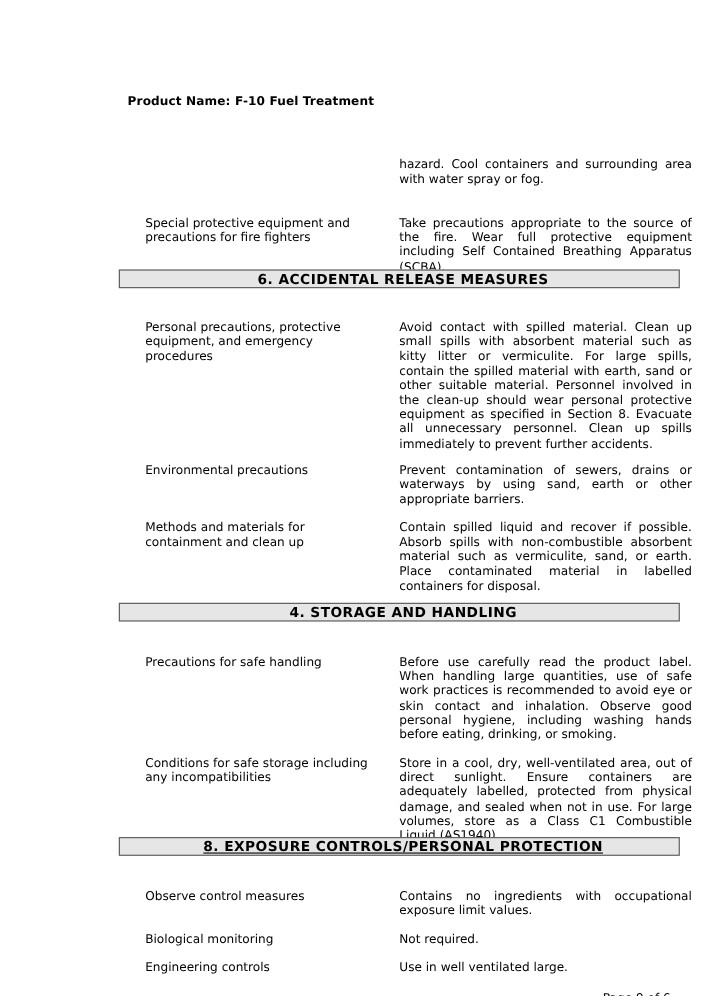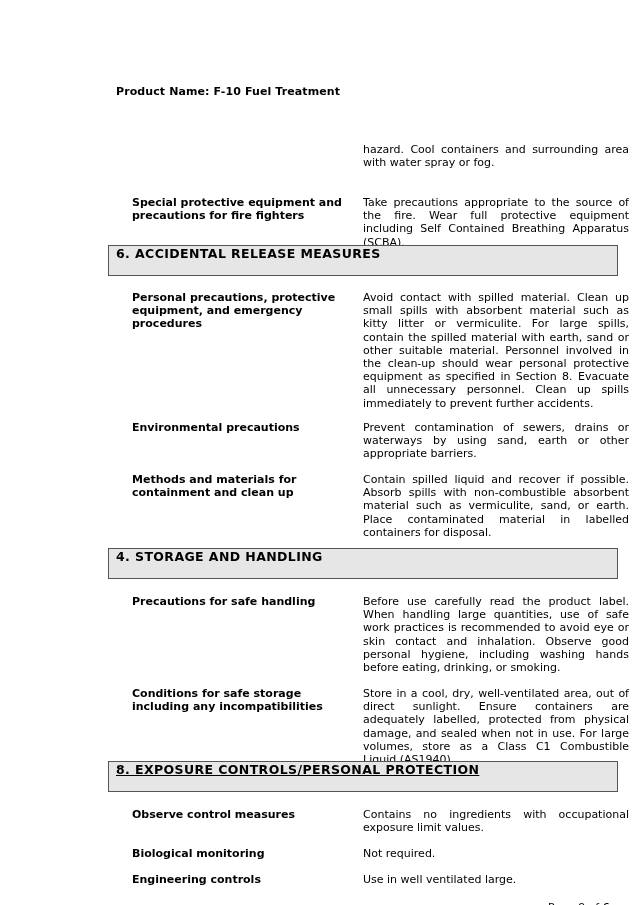--- a/index.html
+++ b/index.html
@@ -15,37 +15,38 @@
       left: 68px; top: 37px;
       font-size: 11px; font-weight: bold;
       letter-spacing: 0.1px;
     }
     .row {
       position: absolute;
       left: 68px; width: 497px;
     }
     .row .label {
       position: absolute; left: 0; top: 0; width: 215px;
-      font-size: 11px; font-weight: bold; line-height: 13px;
+      font-size: 11px; font-weight: normal; line-height: 13px;
     }
     .row .value {
       position: absolute; left: 231px; top: 0; width: 266px;
       font-size: 11px; line-height: 13.2px;
       text-align: justify;
       text-align-last: left;
     }
     .section-bar {
       position: absolute;
-      left: 60px; width: 510px; height: 31px;
+      left: 60px; width: 510px; height: 17px;
       background: #e6e6e6;
       border: 1px solid #555555;
       font-size: 12.5px; font-weight: bold;
       line-height: 15px;
       padding-left: 7px;
       letter-spacing: 0.4px;
+      text-align: center;
     }
     .page-number {
       position: absolute;
       left: 500px; top: 853px;
       font-size: 11px;
     }
   </style>
 </head>
 <body>
 

